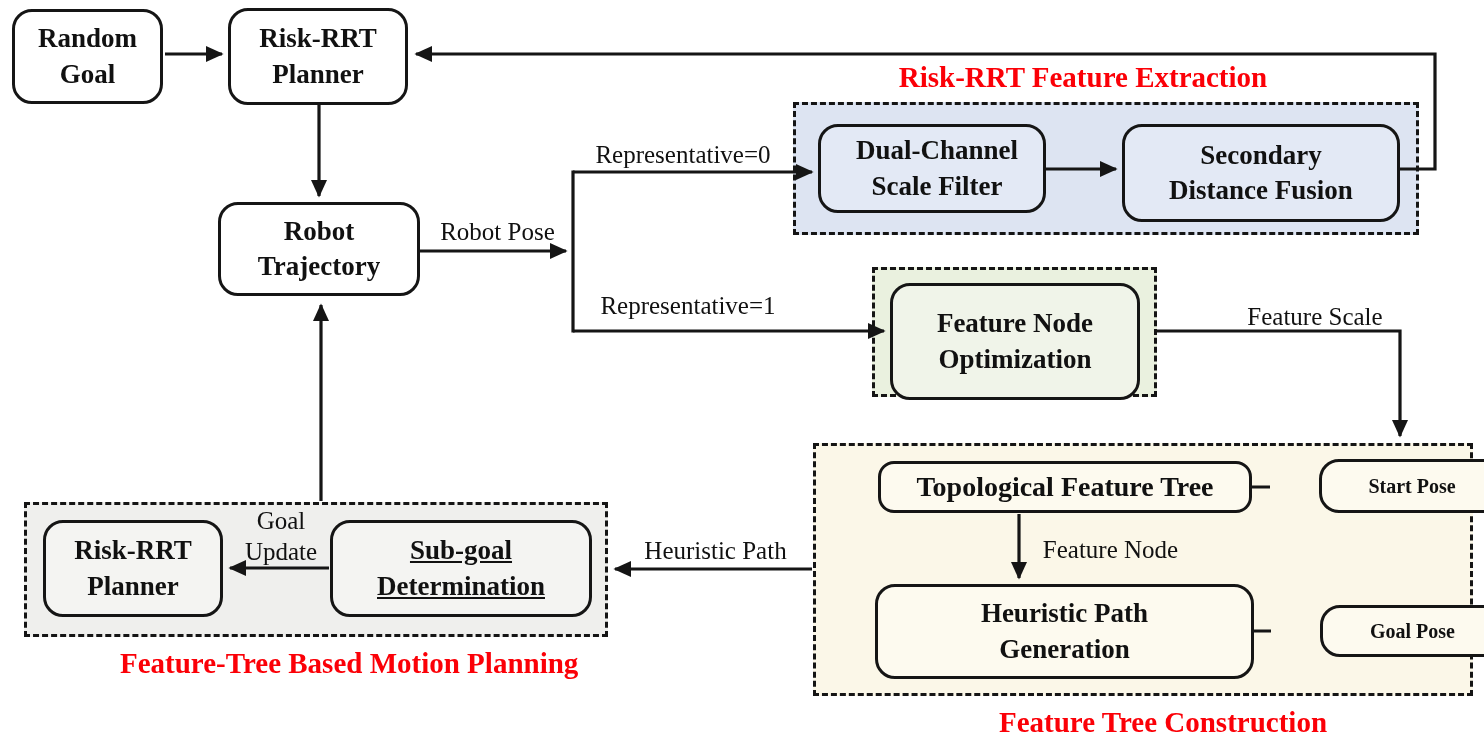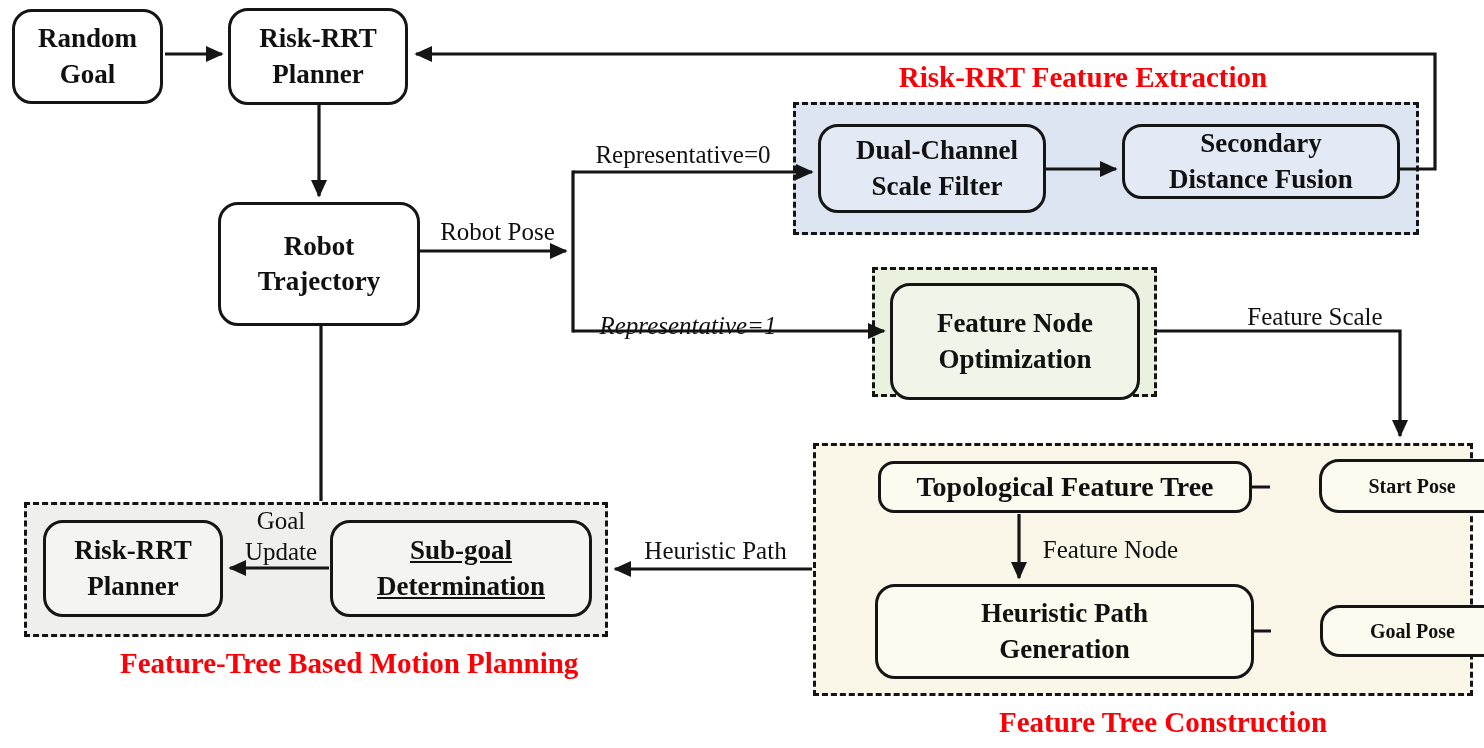--- a/index.html
+++ b/index.html
@@ -72,27 +72,27 @@
       <line x1="321" y1="501" x2="321" y2="305" marker-end="url(#ah)"></line>
     </g>
   </svg>
 
   <div class="node" style="left:12px;  top:9px;   width:151px; height:95px;">Random
 Goal</div>
 
   <div class="node" style="left:228px; top:8px;   width:180px; height:97px;">Risk-RRT
 Planner</div>
 
-  <div class="node" style="left:218px; top:202px; width:202px; height:124px;">Robot
+  <div class="node" style="left:218px; top:202px; width:202px; height:94px;">Robot
 Trajectory</div>
 
   <div class="node fill-blue" style="left:818px; top:124px; width:228px; height:89px;padding-left:10px;">Dual-Channel
 Scale Filter</div>
 
-  <div class="node fill-blue" style="left:1122px; top:124px; width:278px; height:75px;">Secondary
+  <div class="node fill-blue" style="left:1122px; top:124px; width:278px; height:98px;">Secondary
 Distance Fusion</div>
 
   <div class="node fill-green" style="left:890px; top:283px; width:250px; height:117px;">Feature Node
 Optimization</div>
 
   <div class="node fill-cream" style="left:831px; top:461px; width:374px; height:52px; border-radius:16px; font-size:28px;">Topological Feature Tree</div>
 
   <div class="node plain fill-cream" style="left:1272px; top:459px; width:186px; height:54px;">Start Pose</div>
 
   <div class="node fill-cream" style="left:828px; top:584px; width:379px; height:95px;">Heuristic Path
@@ -110,21 +110,21 @@
 
   <div class="rtitle" style="left:963px; top:707px; width:400px;">Feature Tree Construction</div>
 
   <div class="rtitle" style="left:120px; top:648px; width:400px;">Feature-Tree Based Motion Planning</div>
 
 
   <div class="elabel" style="left:430px;  top:216px; width:135px;">Robot Pose</div>
 
   <div class="elabel" style="left:583px;  top:139px; width:200px;">Representative=0</div>
 
-  <div class="elabel" style="left:583px;  top:310px; width:210px;font-style:italic;">Representative=1</div>
+  <div class="elabel" style="left:583px;  top:290px; width:210px;">Representative=1</div>
 
   <div class="elabel" style="left:1230px; top:301px; width:170px;">Feature Scale</div>
 
   <div class="elabel" style="left:1038px; top:534px; width:145px;">Feature Node</div>
 
   <div class="elabel" style="left:633px;  top:535px; width:165px;">Heuristic Path</div>
 
   <div class="elabel" style="left:233px;  top:505px; width:96px;">Goal
 Update</div>
 

